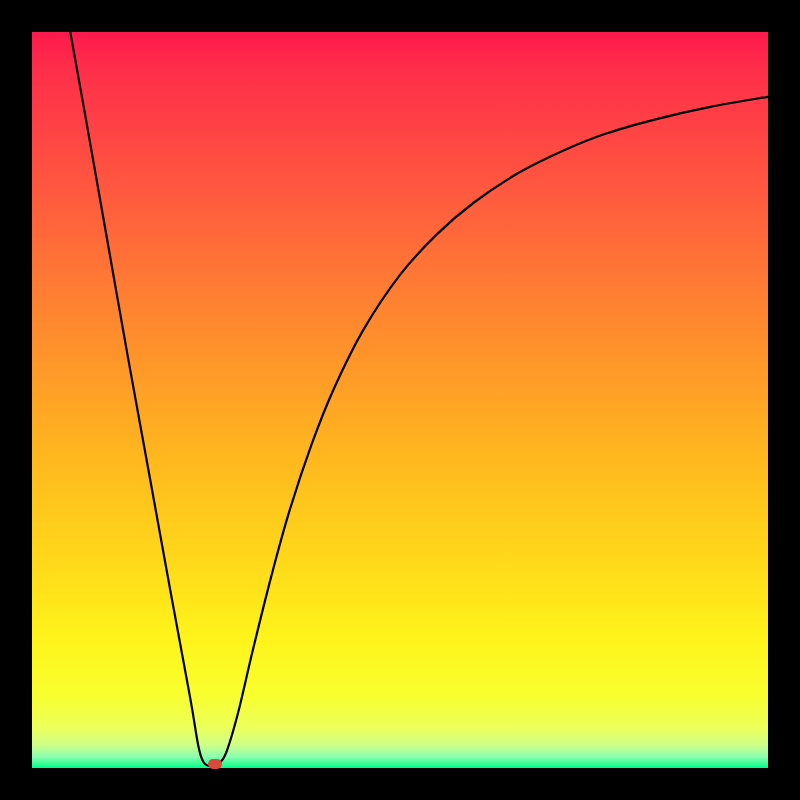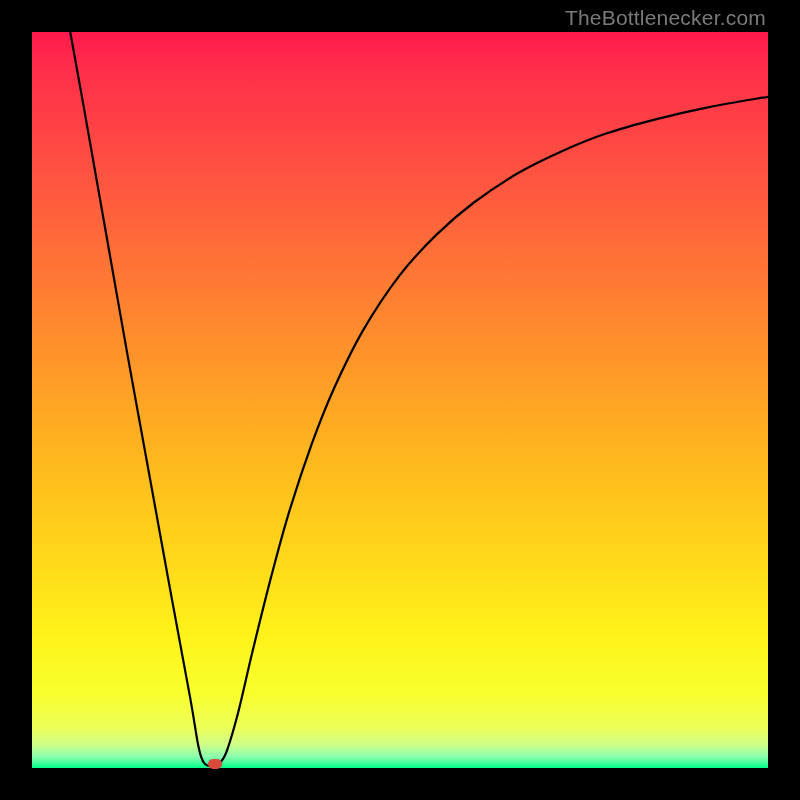--- a/index.html
+++ b/index.html
@@ -48,20 +48,19 @@
     width: 14px;
     height: 10px;
     border-radius: 5px;
     transform: translate(-50%, -50%);
   }
 </style>
 </head>
 <body>
 
 <div class="frame">
-  <div class="watermark">TheBottlenecker.com</div>
   <div class="plot-area" style="background: linear-gradient(rgb(255, 26, 77) 0%, rgb(255, 46, 74) 5%, rgb(255, 90, 63) 22%, rgb(255, 138, 46) 40%, rgb(255, 184, 30) 58%, rgb(255, 217, 26) 72%, rgb(255, 243, 26) 82%, rgb(248, 255, 46) 90%, rgb(236, 255, 90) 94.5%, rgb(208, 255, 136) 96.8%, rgb(138, 255, 176) 98.5%, rgb(0, 255, 136) 100%);">
     <svg class="curve" viewBox="0 0 736 736" preserveAspectRatio="none">
       <path id="curve-path" fill="none" stroke="#000000" stroke-width="2.2" stroke-linejoin="round" stroke-linecap="round" d="M 38.27 0.00 C 40.66 13.25, 45.16 37.83, 51.52 73.60 C 57.88 109.37, 65.65 153.68, 73.60 198.72 C 81.55 243.76, 87.73 279.46, 95.68 323.84 C 103.63 368.22, 109.81 401.56, 117.76 445.28 C 125.71 489.00, 132.55 526.98, 139.84 566.72 C 147.13 606.46, 153.47 639.58, 158.24 666.08 C 163.01 692.58, 163.95 702.39, 166.34 713.92 C 168.72 725.45, 169.63 726.54, 171.49 730.11 C 173.34 733.69, 174.65 733.13, 176.64 733.79 C 178.63 734.45, 180.41 734.45, 182.53 733.79 C 184.65 733.13, 186.16 732.89, 188.42 730.11 C 190.67 727.33, 191.86 727.21, 195.04 718.34 C 198.22 709.46, 201.44 698.82, 206.08 680.80 C 210.72 662.78, 214.84 642.75, 220.80 618.24 C 226.76 593.73, 232.58 569.81, 239.20 544.64 C 245.82 519.47, 250.31 502.25, 257.60 478.40 C 264.89 454.55, 271.73 434.02, 279.68 412.16 C 287.63 390.30, 292.49 377.49, 301.76 356.96 C 311.03 336.43, 319.28 318.61, 331.20 298.08 C 343.12 277.55, 354.75 260.10, 368.00 242.88 C 381.25 225.66, 391.55 215.38, 404.80 202.40 C 418.05 189.42, 427.03 181.75, 441.60 170.75 C 456.17 159.76, 469.86 150.59, 485.76 141.31 C 501.66 132.04, 514.02 126.39, 529.92 119.23 C 545.82 112.08, 556.86 107.40, 574.08 101.57 C 591.30 95.74, 607.05 91.62, 625.60 86.85 C 644.15 82.08, 657.25 79.05, 677.12 75.07 C 696.99 71.10, 725.40 66.62, 736.00 64.77"></path>
     </svg>
     <div id="marker" class="marker" style="left: 182.528px; top: 731.584px; background: rgb(217, 74, 59);"></div>
   </div>
 </div>
 
 </body></html>

